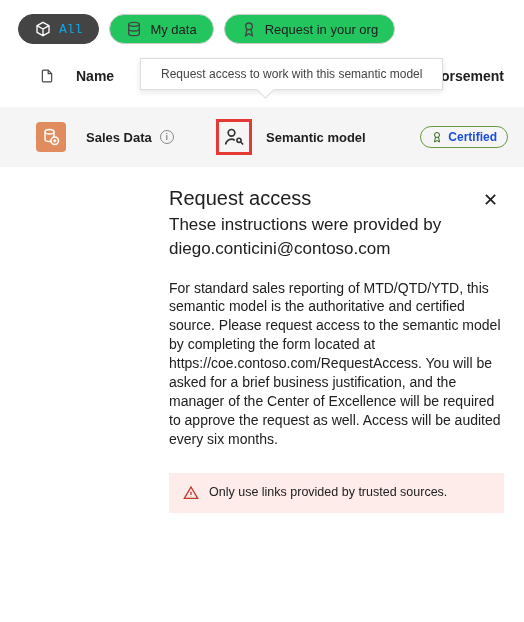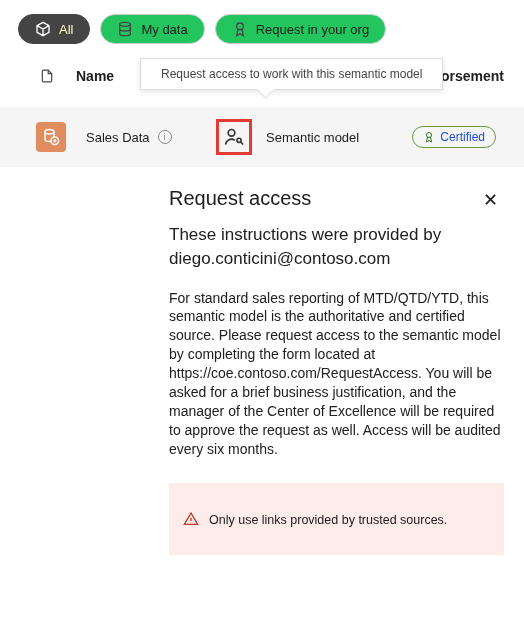--- a/index.html
+++ b/index.html
@@ -1,49 +1,49 @@
 <!DOCTYPE html>
 <html><head>
   <meta charset="utf-8">
   <style>
     * { box-sizing: border-box; margin: 0; padding: 0; }
     body { font-family: "Segoe UI", -apple-system, sans-serif; font-size: 13px; color: #202020; width: 524px; background: #fff; }
 
     .filters { display: flex; gap: 10px; padding: 14px 18px 8px; }
     .pill { display: inline-flex; align-items: center; gap: 8px; border: 1px solid #ccc; border-radius: 20px; padding: 6px 16px; font-size: 13px; background: #22c55e; cursor: pointer; }
-    .pill.active { background: #444; color: #fef9c3; border-color: #444; }
+    .pill.active { background: #444; color: #0ea5e9; border-color: #444; font-family: Liberation Mono, monospace; }
     .pill svg { width: 16px; height: 16px; }
 
     .columns-header { display: flex; align-items: flex-start; padding: 16px 10px 20px 40px; font-weight: 600; font-size: 14px; position: relative; }
     .col-icon-head { width: 36px; }
     .col-name-head { width: 135px; }
     .col-endorsement-head { margin-left: auto; padding-right: 10px; }
 
     .tooltip { position: absolute; top: 6px; left: 140px; background: #fff; border: 1px solid #ddd; padding: 8px 20px; font-size: 12px; font-weight: 400; color: #444; box-shadow: 0 2px 6px rgba(0,0,0,.1); }
     .tooltip::after { content: ""; position: absolute; bottom: -7px; left: 118px; width: 12px; height: 12px; background: #fff; border-right: 1px solid #ddd; border-bottom: 1px solid #ddd; transform: rotate(45deg); }
 
-    .row { display: flex; align-items: center; background: #f5f5f5; padding: 12px 22px 12px 36px; }
+    .row { display: flex; align-items: center; background: #f5f5f5; padding: 12px 10px 12px 36px; font-weight: bold; }
     .row-icon { width: 30px; height: 30px; background: #e18c5f; border-radius: 4px; display: flex; align-items: center; justify-content: center; margin-right: 20px; }
     .row-icon svg { width: 18px; height: 18px; }
     .row-name { display: flex; align-items: center; gap: 8px; width: 130px; font-size: 13px; }
     .info-circle { width: 14px; height: 14px; border: 1px solid #888; border-radius: 50%; display: inline-flex; align-items: center; justify-content: center; font-size: 9px; color: #888; }
     .request-access-btn { width: 36px; height: 36px; border: 3px solid #e53935; display: flex; align-items: center; justify-content: center; background: #f5f5f5; cursor: pointer; margin-right: 14px; }
     .request-access-btn svg { width: 20px; height: 20px; }
     .row-type { width: 120px; font-size: 13px; }
     .badge { display: inline-flex; align-items: center; gap: 5px; border: 1px solid #6a9a3f; color: #1d4ed8; border-radius: 14px; padding: 3px 10px; font-size: 12px; margin-left: auto; margin-right: 6px; }
     .badge svg { width: 12px; height: 12px; }
 
     .dialog { margin: 16px 10px 10px auto; width: 345px; padding: 4px 10px 0 0; }
-    .dialog-head { display: flex; justify-content: space-between; align-items: flex-start; margin-bottom: 10px; }
+    .dialog-head { display: flex; justify-content: space-between; align-items: flex-start; }
     .dialog-title { font-size: 20px; font-weight: 400; }
     .close-x { font-size: 18px; cursor: pointer; padding: 2px 6px; }
     .dialog-intro { font-size: 17px; line-height: 1.4; margin-bottom: 18px; }
     .dialog-body { font-size: 14px; line-height: 1.35; margin-bottom: 24px; }
 
-    .warning { background: #fdecea; padding: 28px 14px; display: flex; align-items: flex-end; gap: 10px; font-size: 12.5px; margin-bottom: 14px; }
+    .warning { background: #fdecea; padding: 12px 14px; display: flex; align-items: flex-start; gap: 10px; font-size: 12.5px; margin-bottom: 14px; }
     .warning svg { width: 16px; height: 16px; flex-shrink: 0; }
 
     .dialog-footer { display: flex; justify-content: flex-end; padding-bottom: 14px; }
     .btn-close { background: #f7c900; border: none; padding: 9px 20px; font-size: 14px; font-weight: 600; cursor: pointer; }
   </style>
 </head>
 <body>
 
 <div class="filters">
   <div class="pill active">

